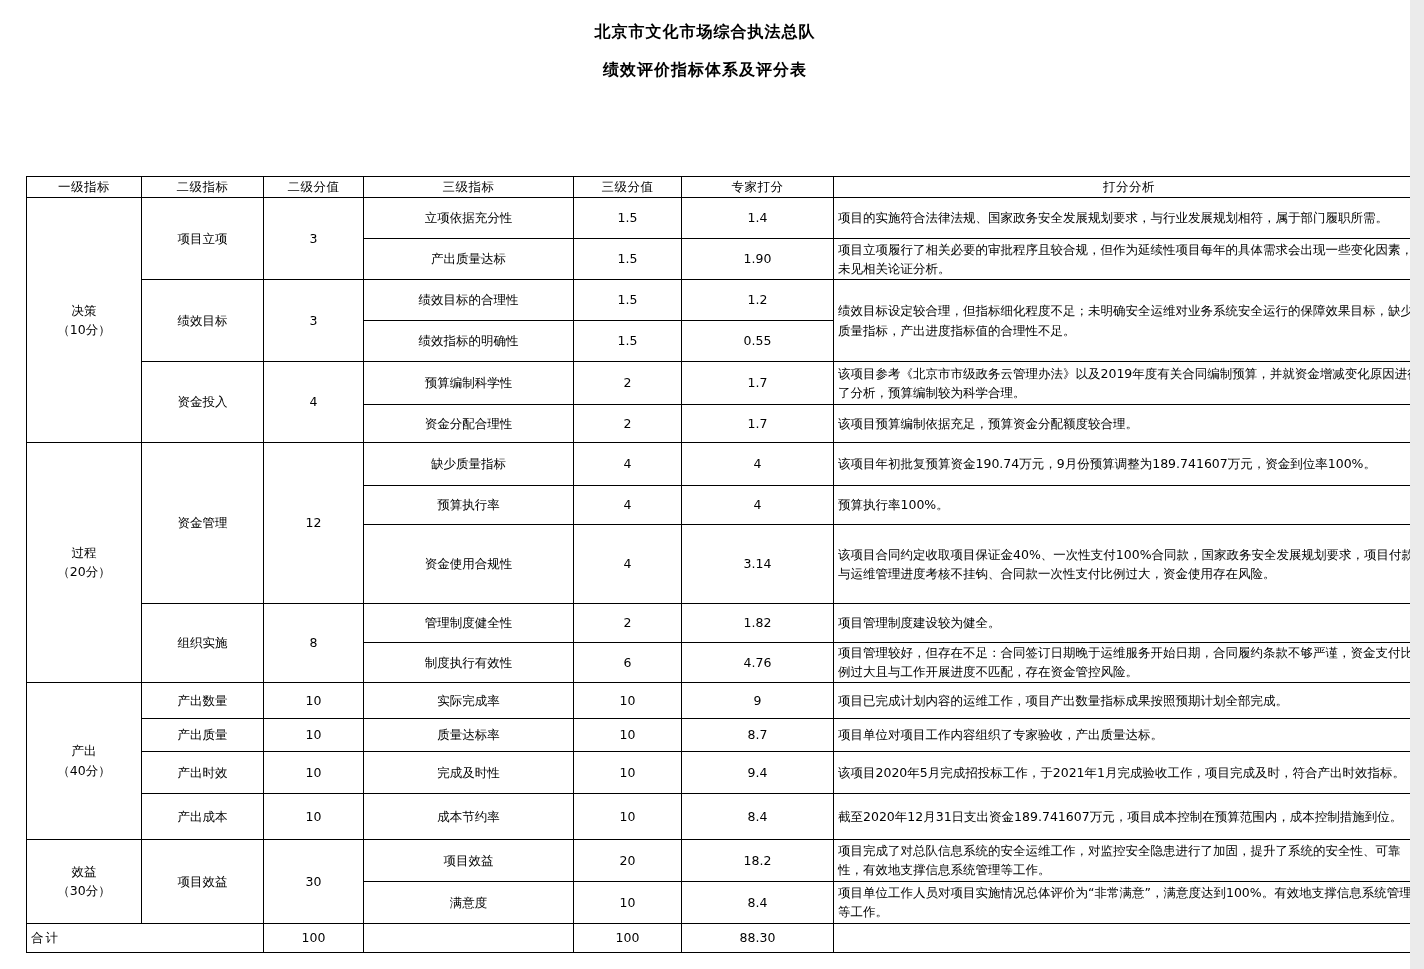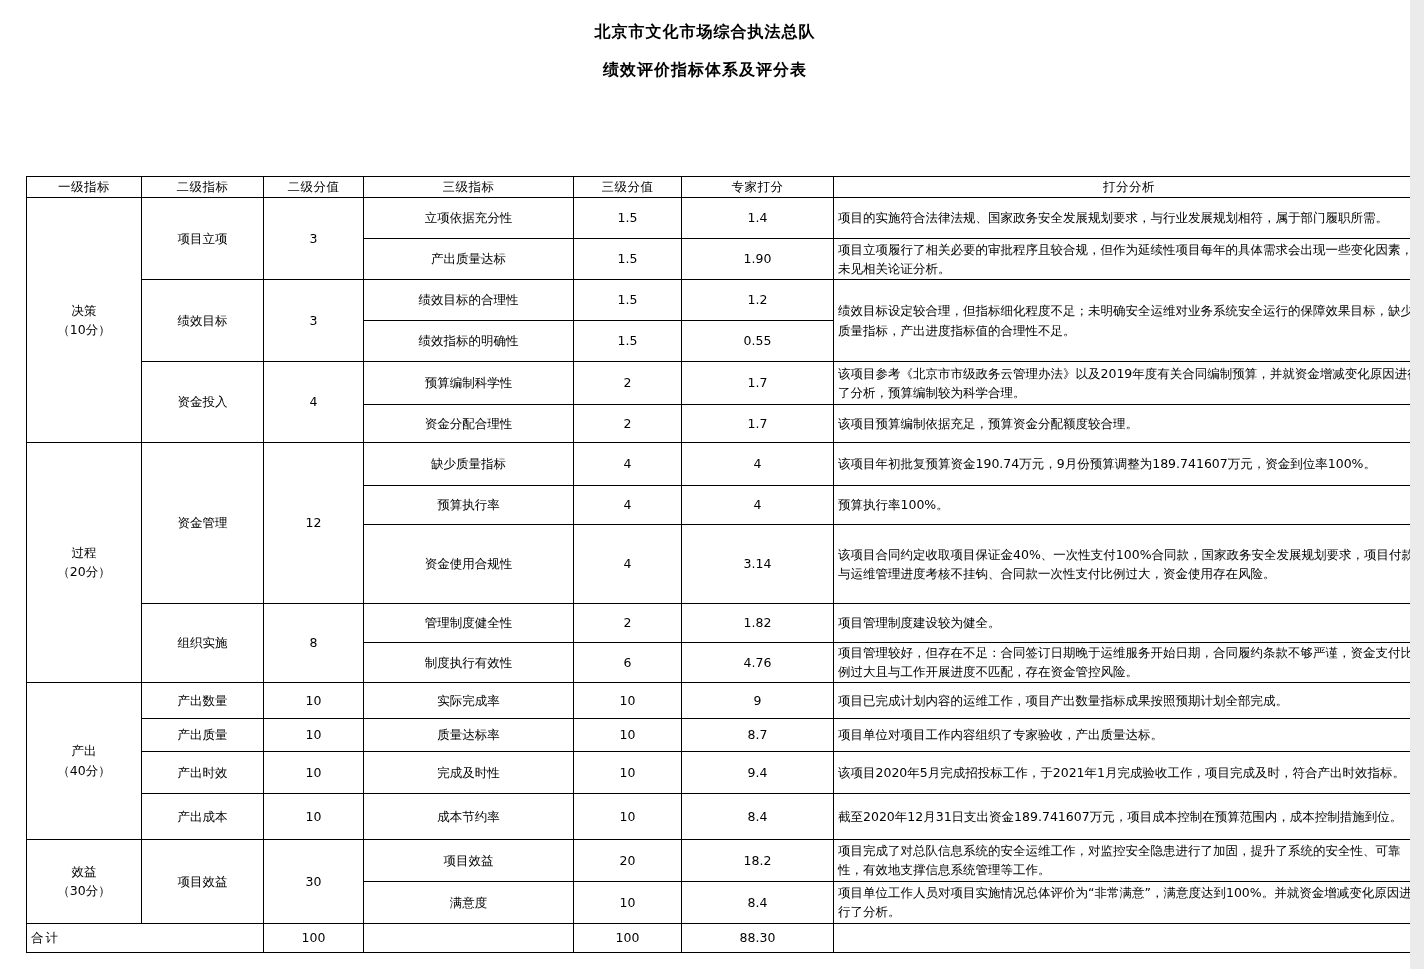--- a/index.html
+++ b/index.html
@@ -272,21 +272,21 @@
           <td class="c-num" rowspan="2">30</td>
           <td class="c-center" style="height:41px">项目效益</td>
           <td class="c-num">20</td>
           <td class="c-num">18.2</td>
           <td class="c-analysis">项目完成了对总队信息系统的安全运维工作，对监控安全隐患进行了加固，提升了系统的安全性、可靠性，有效地支撑信息系统管理等工作。</td>
         </tr>
         <tr>
           <td class="c-center" style="height:41px">满意度</td>
           <td class="c-num">10</td>
           <td class="c-num">8.4</td>
-          <td class="c-analysis">项目单位工作人员对项目实施情况总体评价为“非常满意”，满意度达到100%。并就资金增减变化原因进行了分析。</td>
+          <td class="c-analysis">项目单位工作人员对项目实施情况总体评价为“非常满意”，满意度达到100%。有效地支撑信息系统管理等工作。</td>
         </tr>
 
         <tr>
           <td class="total-label" colspan="2" style="height:28px">合计</td>
           <td class="c-num">100</td>
           <td class="c-center blank"></td>
           <td class="c-num">100</td>
           <td class="c-num">88.30</td>
           <td class="c-analysis blank"></td>
         </tr>

